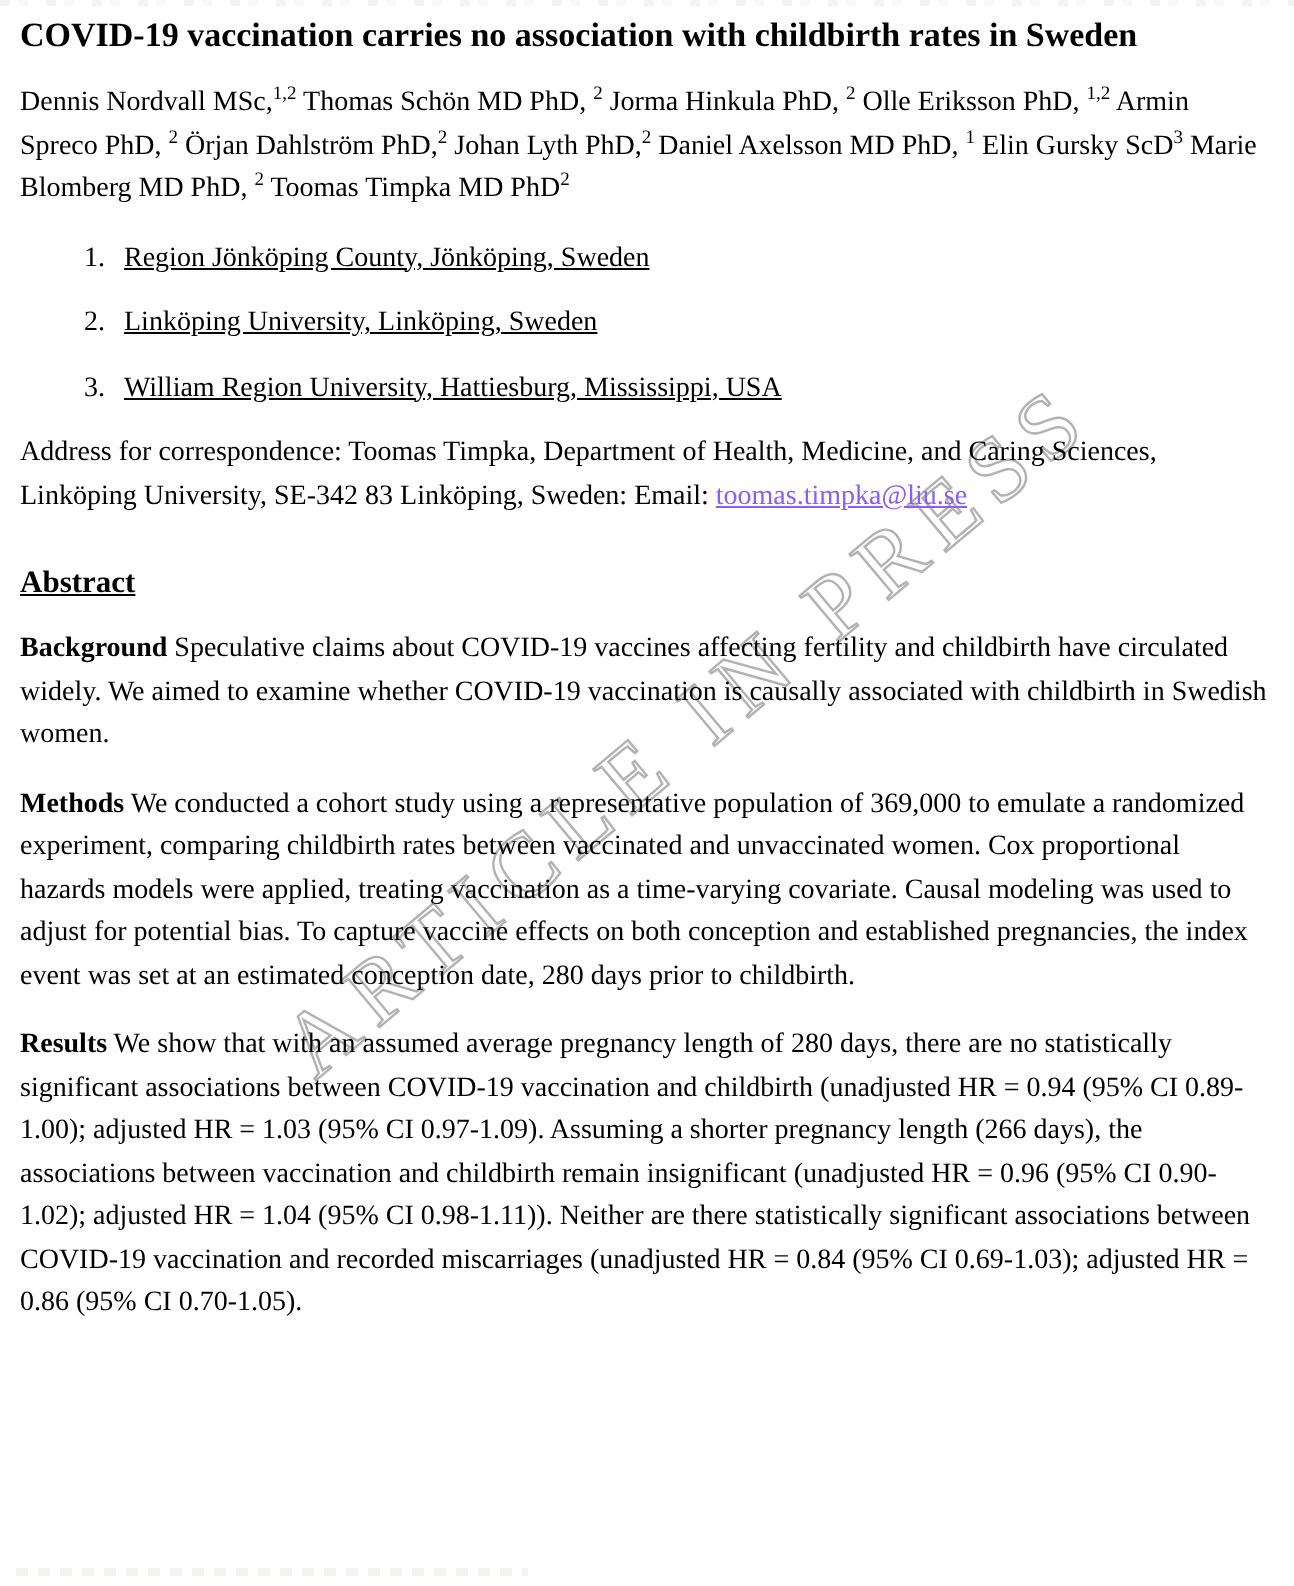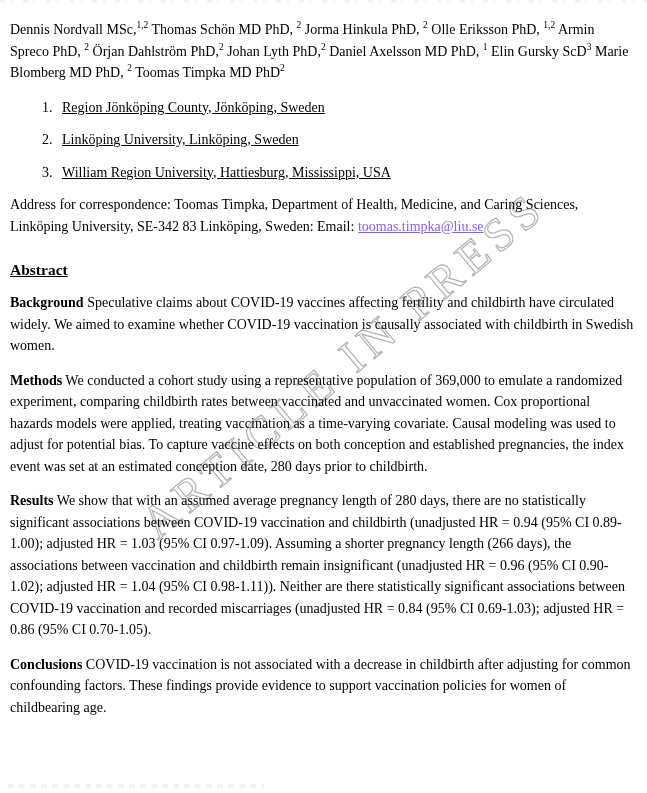--- a/index.html
+++ b/index.html
@@ -123,37 +123,37 @@
 <body>
 
 <div class="page">
 
   <div class="ghost-top"></div>
 
   <div class="watermark">ARTICLE IN PRESS</div>
 
   <div class="content">
 
+    <h1 class="title">COVID-19 vaccination carries no association with childbirth rates in Sweden</h1>
 
     <div class="authors"><span>Dennis Nordvall MSc,</span><sup>1,2</sup><span> Thomas Schön MD PhD, </span><sup>2</sup><span>  Jorma Hinkula PhD, </span><sup>2</sup><span>  Olle Eriksson PhD, </span><sup>1,2</sup><span>  Armin Spreco PhD, </span><sup>2</sup><span>  Örjan Dahlström PhD,</span><sup>2</sup><span>  Johan Lyth PhD,</span><sup>2</sup><span>  Daniel Axelsson MD PhD, </span><sup>1</sup><span> Elin Gursky ScD</span><sup>3</sup><span> Marie Blomberg MD PhD, </span><sup>2</sup><span>  Toomas Timpka MD PhD</span><sup>2</sup></div>
 
     <ol class="affiliations">
         <li>Region Jönköping County, Jönköping, Sweden</li>
         <li>Linköping University, Linköping, Sweden</li>
         <li>William Region University, Hattiesburg, Mississippi, USA</li>
       </ol>
 
     <p class="corr"><span>Address for correspondence: Toomas Timpka, Department of Health, Medicine, and Caring Sciences, Linköping University, SE-342 83 Linköping, Sweden: Email:</span> <a class="email">toomas.timpka@liu.se</a></p>
 
     <h2 class="abstract-heading">Abstract</h2>
 
     <div>
         <p class="para"><strong>Background</strong> Speculative claims about COVID-19 vaccines affecting fertility and childbirth have circulated widely. We aimed to examine whether COVID-19 vaccination is causally associated with childbirth in Swedish women.</p>
         <p class="para"><strong>Methods</strong> We conducted a cohort study using a representative population of 369,000 to emulate a randomized experiment, comparing childbirth rates between vaccinated and unvaccinated women. Cox proportional hazards models were applied, treating vaccination as a time-varying covariate. Causal modeling was used to adjust for potential bias. To capture vaccine effects on both conception and established pregnancies, the index event was set at an estimated conception date, 280 days prior to childbirth.</p>
         <p class="para"><strong>Results</strong> We show that with an assumed average pregnancy length of 280 days, there are no statistically significant associations between COVID-19 vaccination and childbirth (unadjusted HR = 0.94 (95% CI 0.89-1.00); adjusted HR = 1.03 (95% CI 0.97-1.09). Assuming a shorter pregnancy length (266 days), the associations between vaccination and childbirth remain insignificant (unadjusted HR = 0.96 (95% CI 0.90-1.02); adjusted HR = 1.04 (95% CI 0.98-1.11)). Neither are there statistically significant associations between COVID-19 vaccination and recorded miscarriages (unadjusted HR = 0.84 (95% CI 0.69-1.03); adjusted HR = 0.86 (95% CI 0.70-1.05).</p>
-        <p class="para"><strong>Conclusions</strong> COVID-19 vaccination is not associated with a decrease in childbirth after adjusting for common confounding factors. These findings provide evidence to support vaccination policies for women of childbearing age.</p>
       </div>
 
   </div>
 
   <div class="ghost-bottom"></div>
 
 </div>
 
 </body></html>

